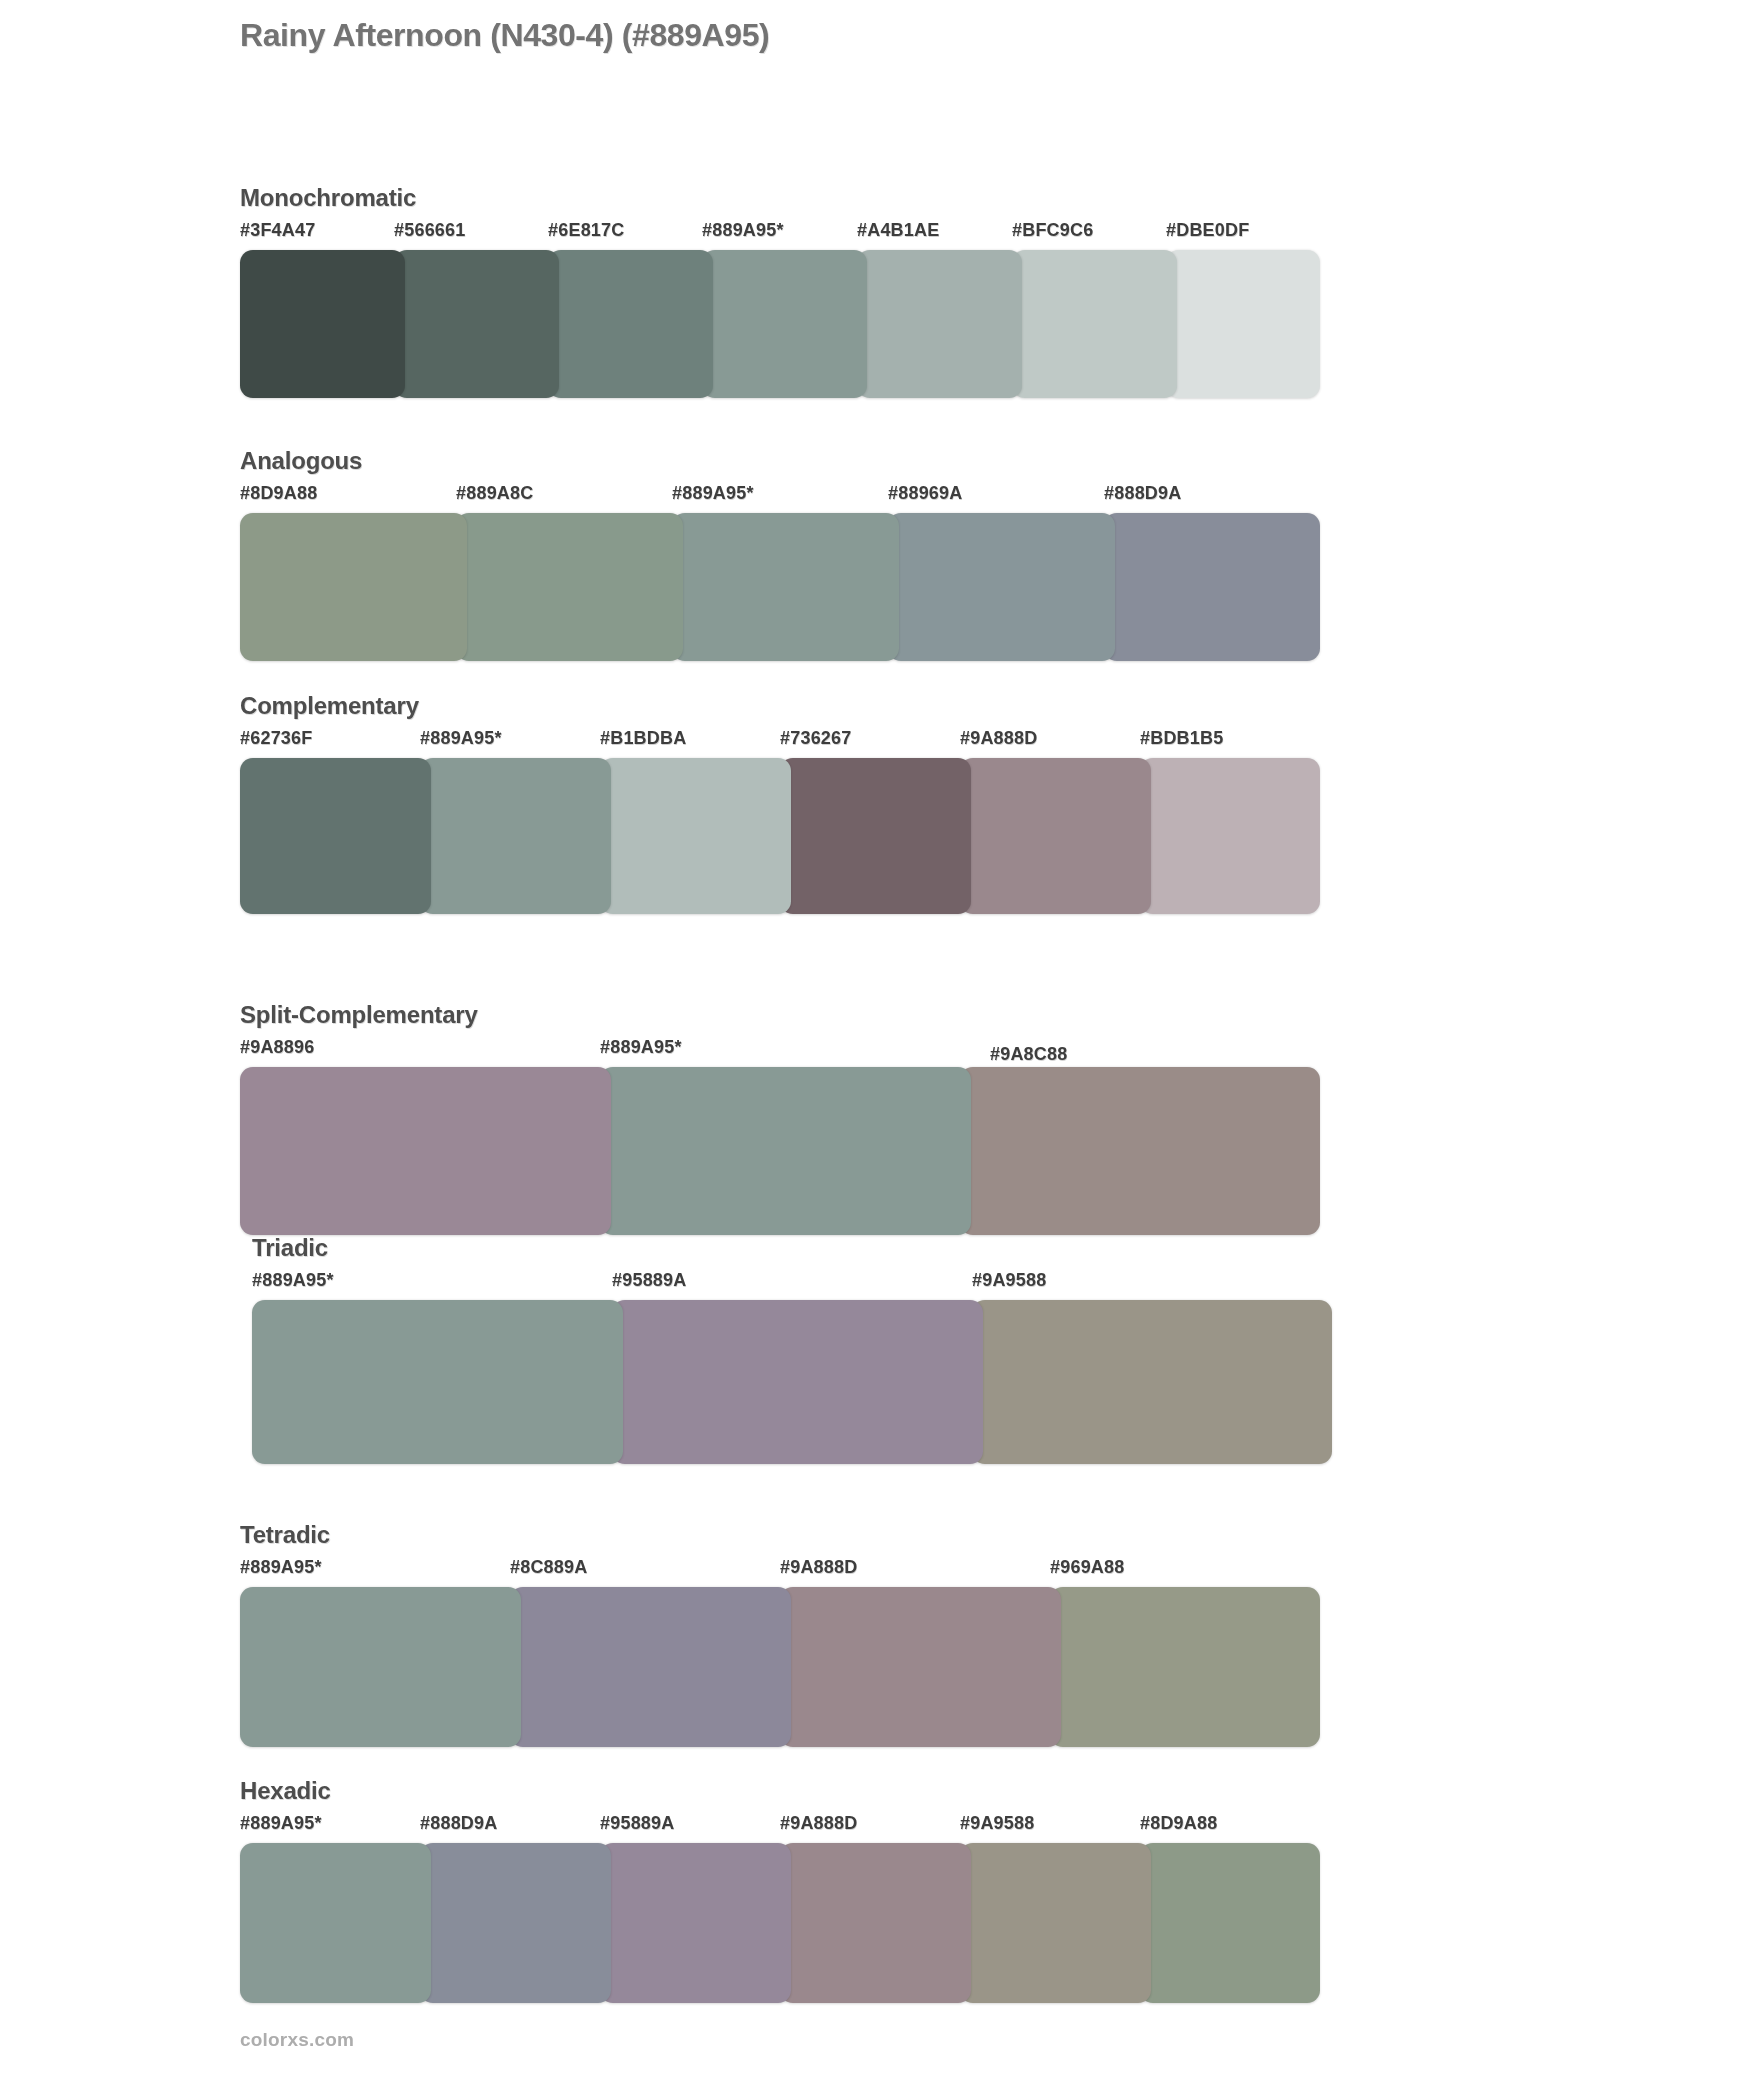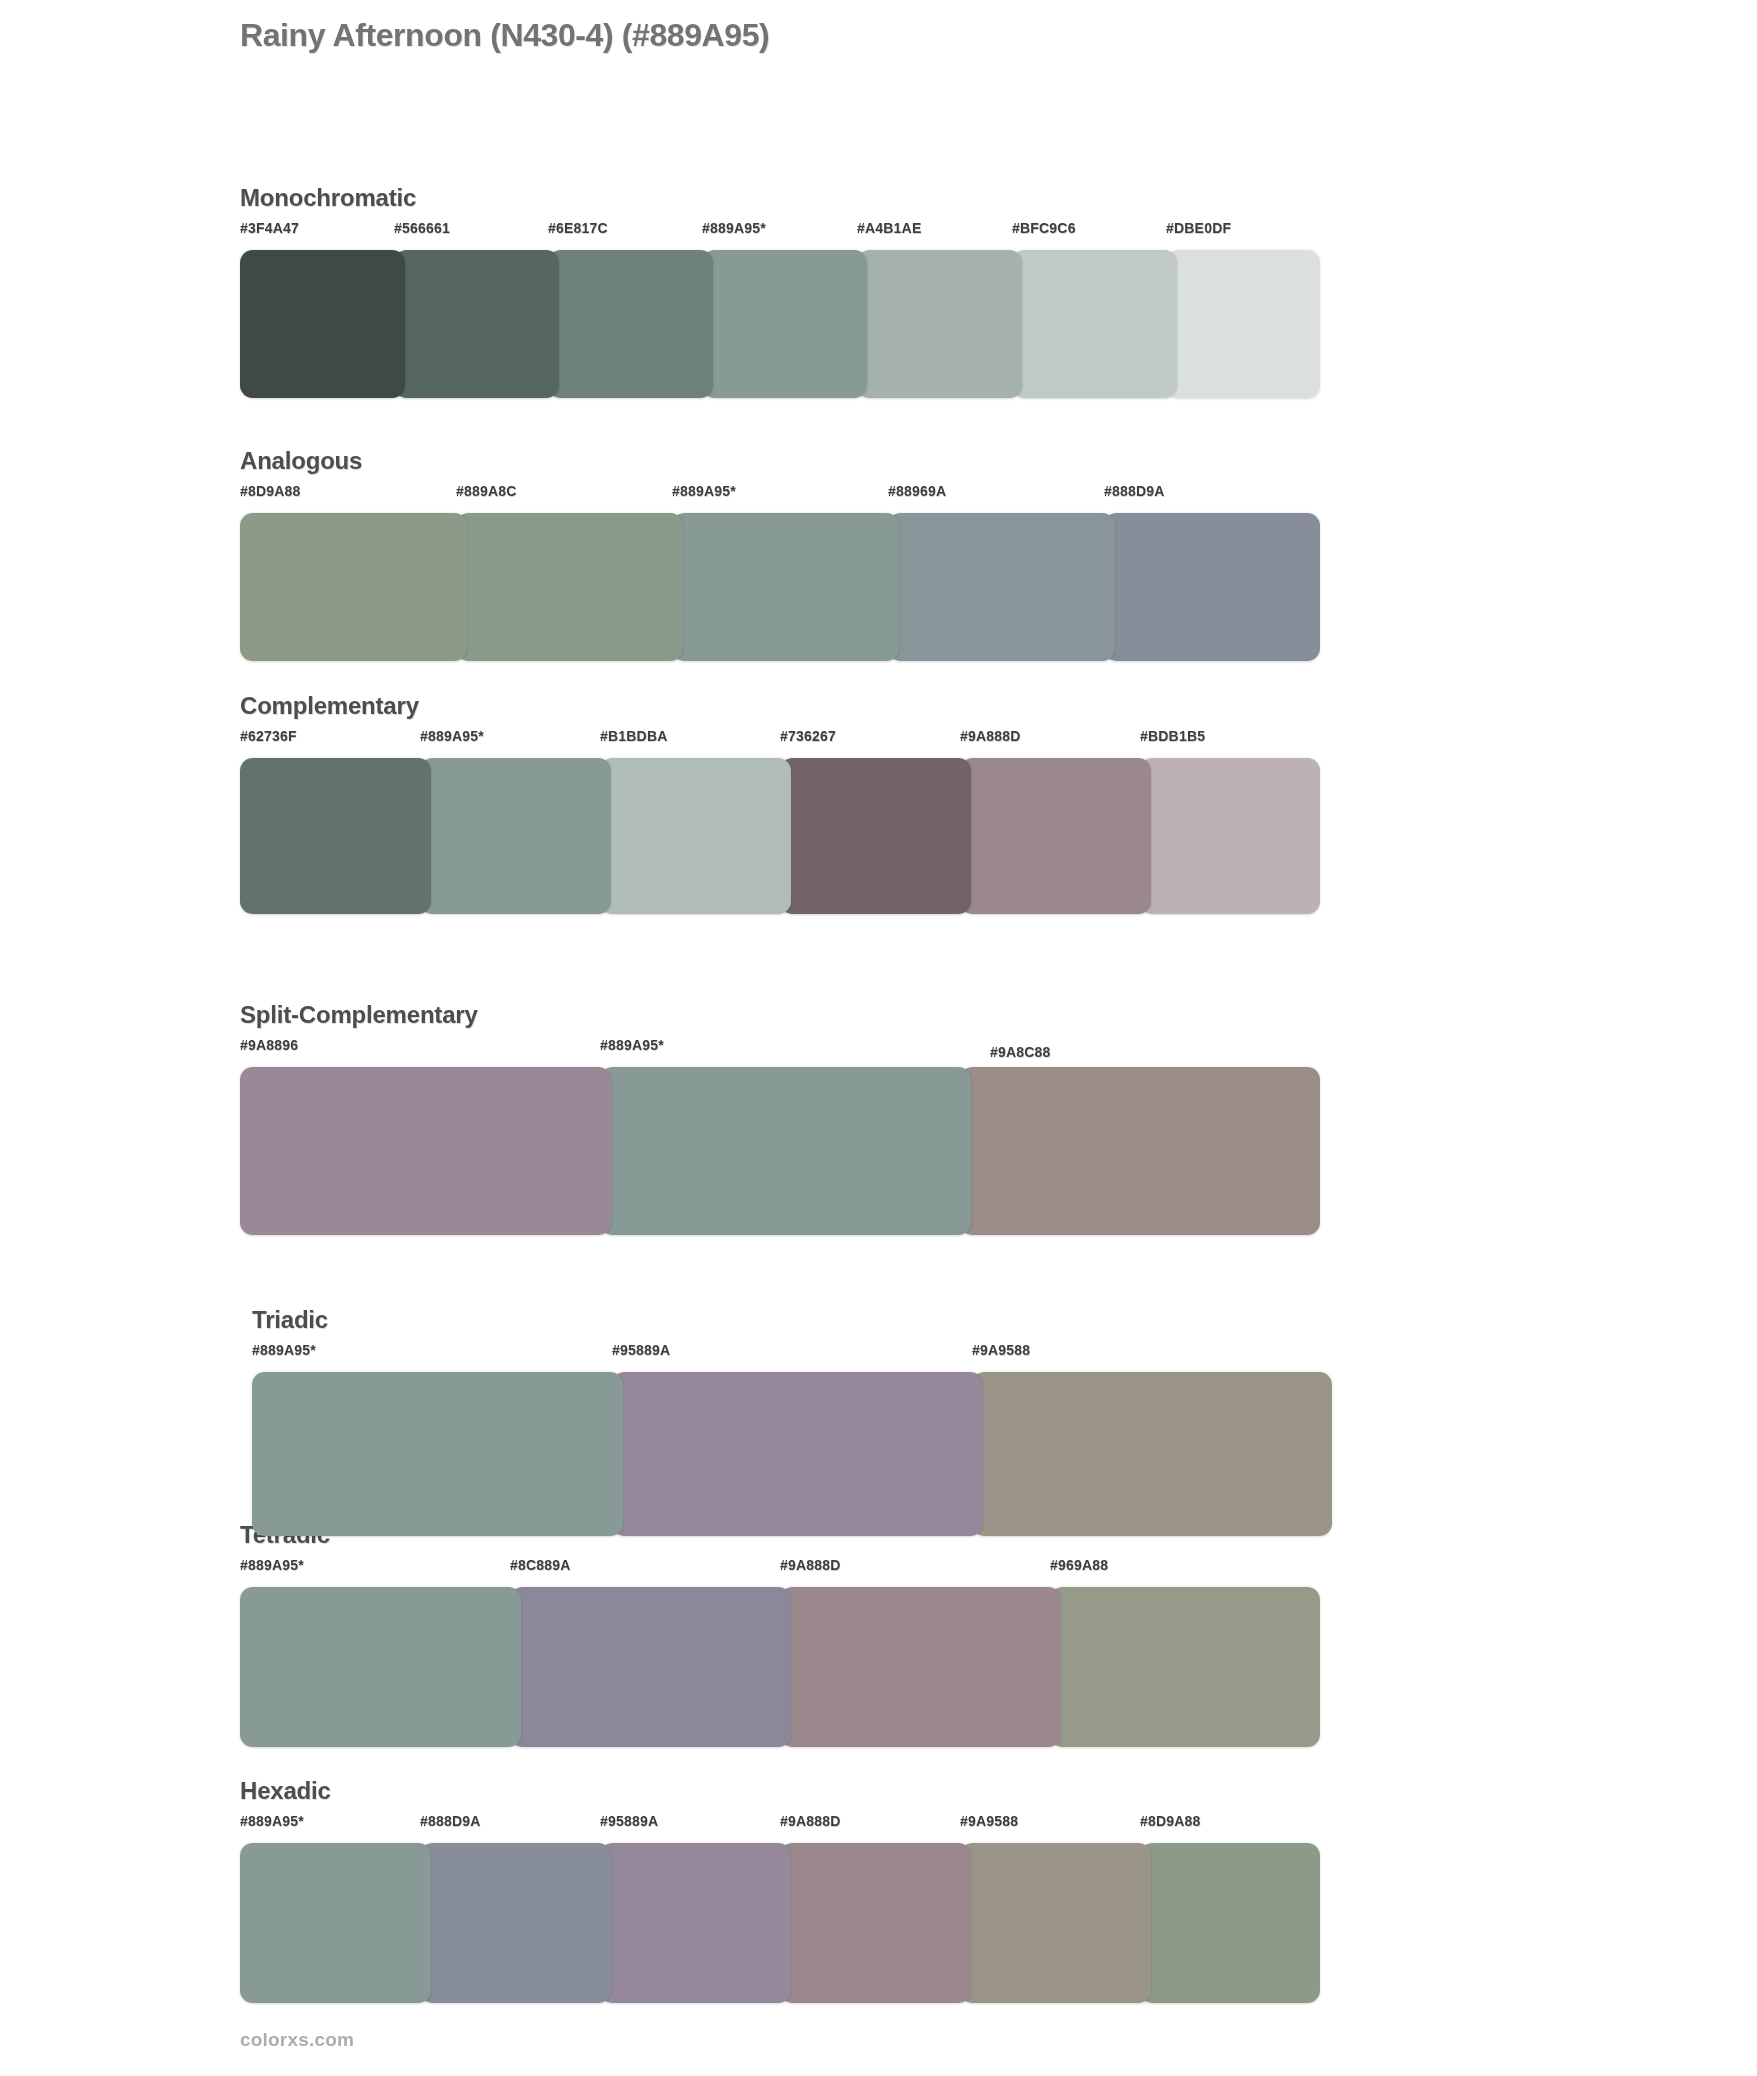--- a/index.html
+++ b/index.html
@@ -73,21 +73,21 @@
   }
 
   .labels-row {
     position: relative;
     height: 27px;
     width: 1080px;
   }
   .swatch-label {
     position: absolute;
     top: 0;
-    font-size: 14px;
+    font-size: 18px;
     font-weight: 600;
     color: #3d3d3d;
     white-space: nowrap;
     letter-spacing: 0.2px;
     text-shadow: 0.6px 0.6px 0 rgba(0,0,0,0.18);
   }
 
   .bar {
     position: relative;
     width: 1080px;
@@ -184,21 +184,21 @@
           <span class="swatch-label" style="left: 0px;">#9A8896</span>
           <span class="swatch-label" style="left: 360px;">#889A95*</span>
           <span class="swatch-label" style="left: 750px; margin-top: 7px;">#9A8C88</span>
         </div>
         <div class="bar" style="height: 168px;">
           <div class="swatch" title="#9A8896" style="left: 0px; width: 371px; height: 168px; background: rgb(154, 136, 150); z-index: 3;"></div>
           <div class="swatch" title="#889A95*" style="left: 360px; width: 371px; height: 168px; background: rgb(136, 154, 149); z-index: 2;"></div>
           <div class="swatch" title="#9A8C88" style="left: 720px; width: 360px; height: 168px; background: rgb(154, 140, 136); z-index: 1;"></div>
         </div>
       </div>
-      <div class="section" style="top: 1306px; padding-left: 12px;">
+      <div class="section" style="top: 1234px; padding-left: 12px;">
         <div class="section-title">Triadic</div>
         <div class="labels-row">
           <span class="swatch-label" style="left: 0px;">#889A95*</span>
           <span class="swatch-label" style="left: 360px;">#95889A</span>
           <span class="swatch-label" style="left: 720px;">#9A9588</span>
         </div>
         <div class="bar" style="height: 164px;">
           <div class="swatch" title="#889A95*" style="left: 0px; width: 371px; height: 164px; background: rgb(136, 154, 149); z-index: 3;"></div>
           <div class="swatch" title="#95889A" style="left: 360px; width: 371px; height: 164px; background: rgb(149, 136, 154); z-index: 2;"></div>
           <div class="swatch" title="#9A9588" style="left: 720px; width: 360px; height: 164px; background: rgb(154, 149, 136); z-index: 1;"></div>

